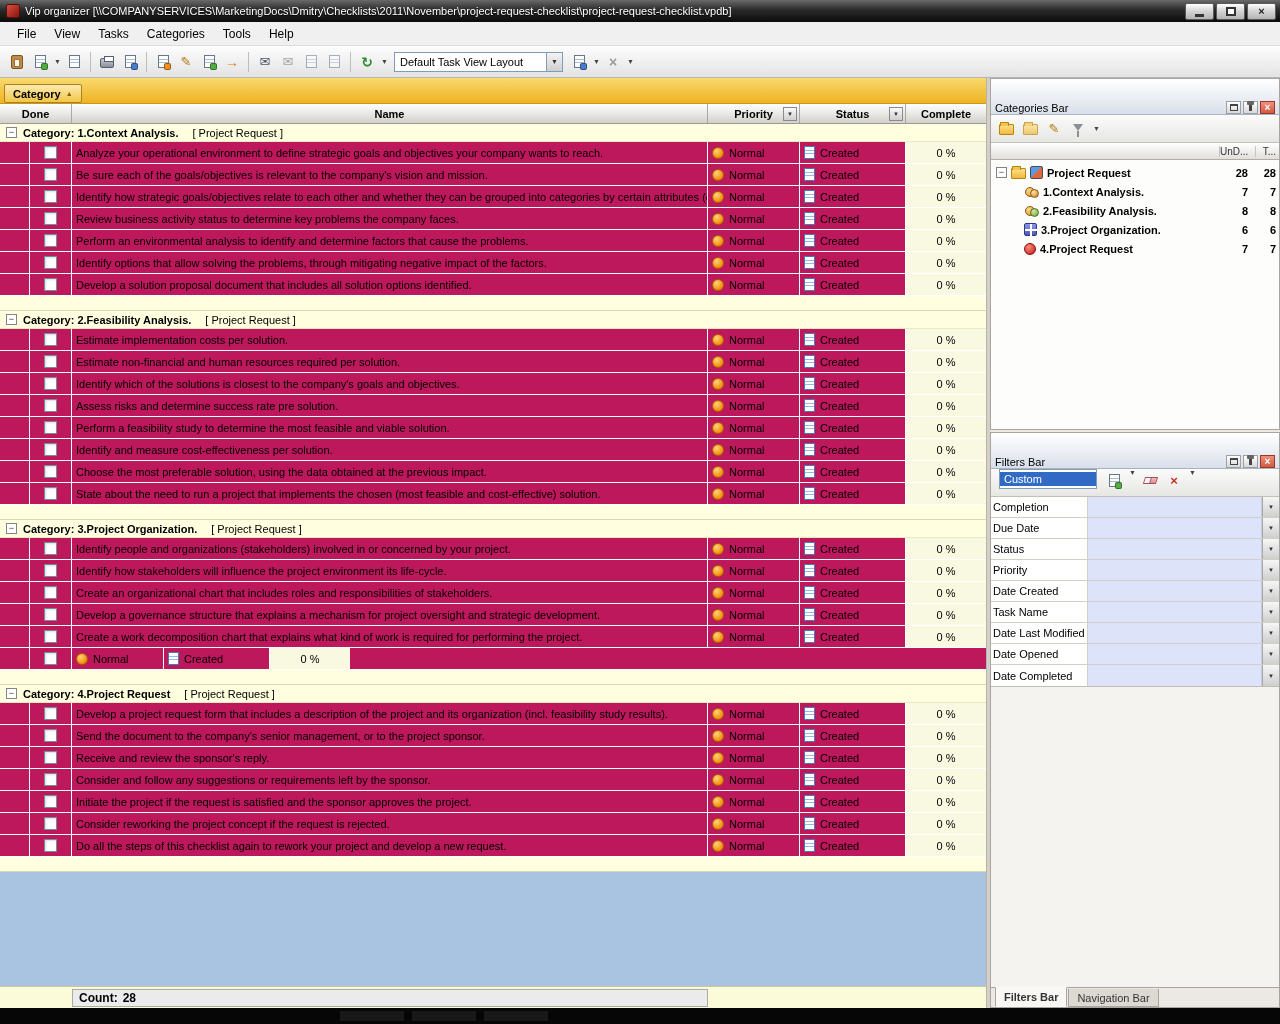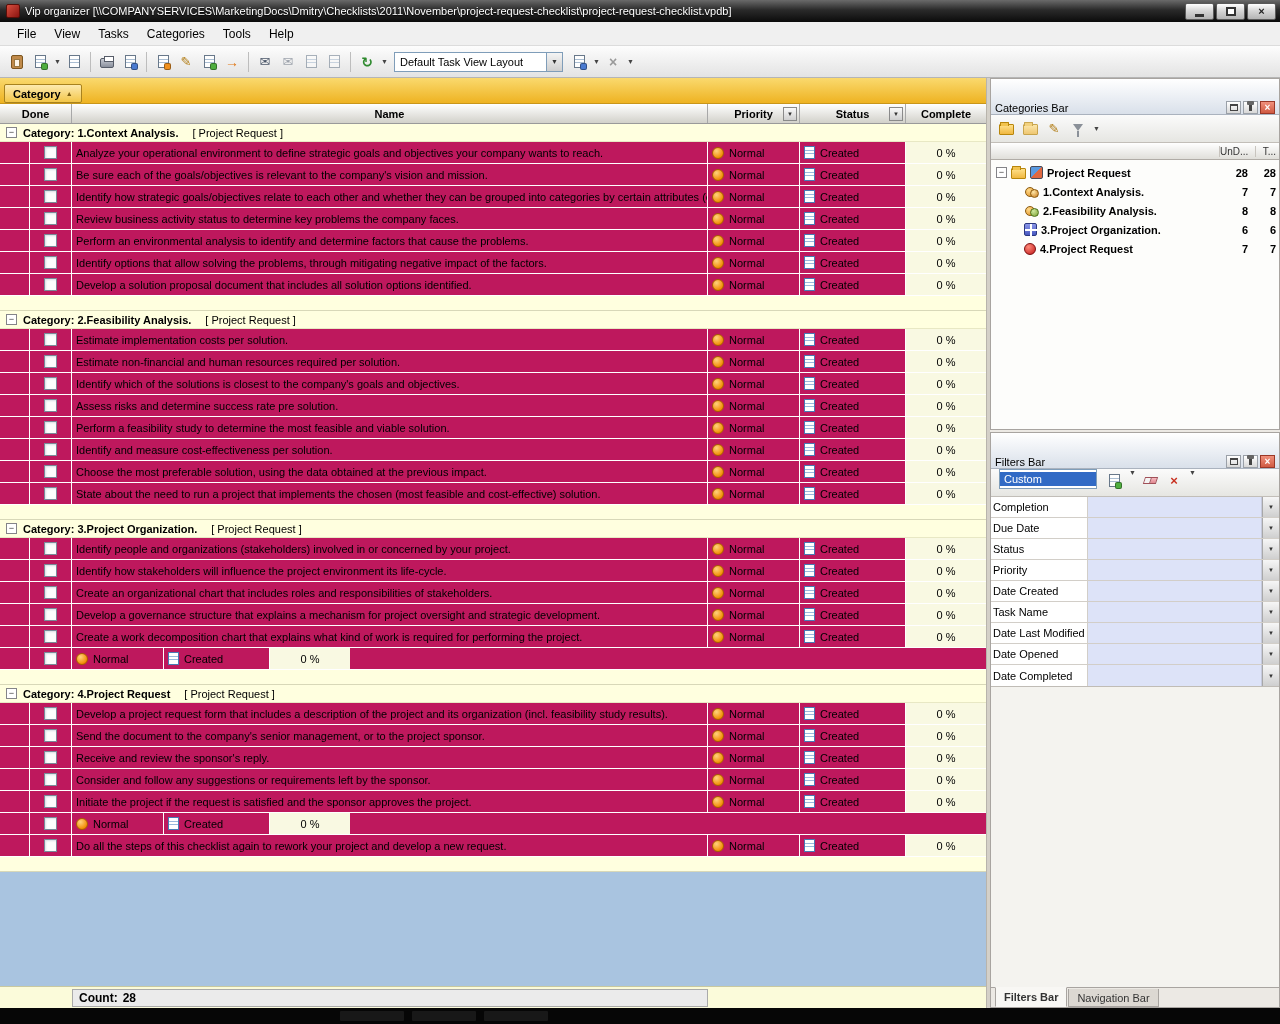--- a/index.html
+++ b/index.html
@@ -839,20 +839,23 @@
     </div>
     <div class="cell c-complete">
       <span>0 %</span>
     </div>
   </div>
 
   <div class="task-row">
     <div class="cell c-indent"></div>
     <div class="cell c-done">
       <span class="checkbox"></span>
+    </div>
+    <div class="cell c-name">
+      <span class="tname">Consider reworking the project concept if the request is rejected.</span>
     </div>
     <div class="cell c-pri">
       <span class="pri-icon"></span>
       <span>Normal</span>
     </div>
     <div class="cell c-status">
       <span class="status-icon"></span>
       <span>Created</span>
     </div>
     <div class="cell c-complete">

